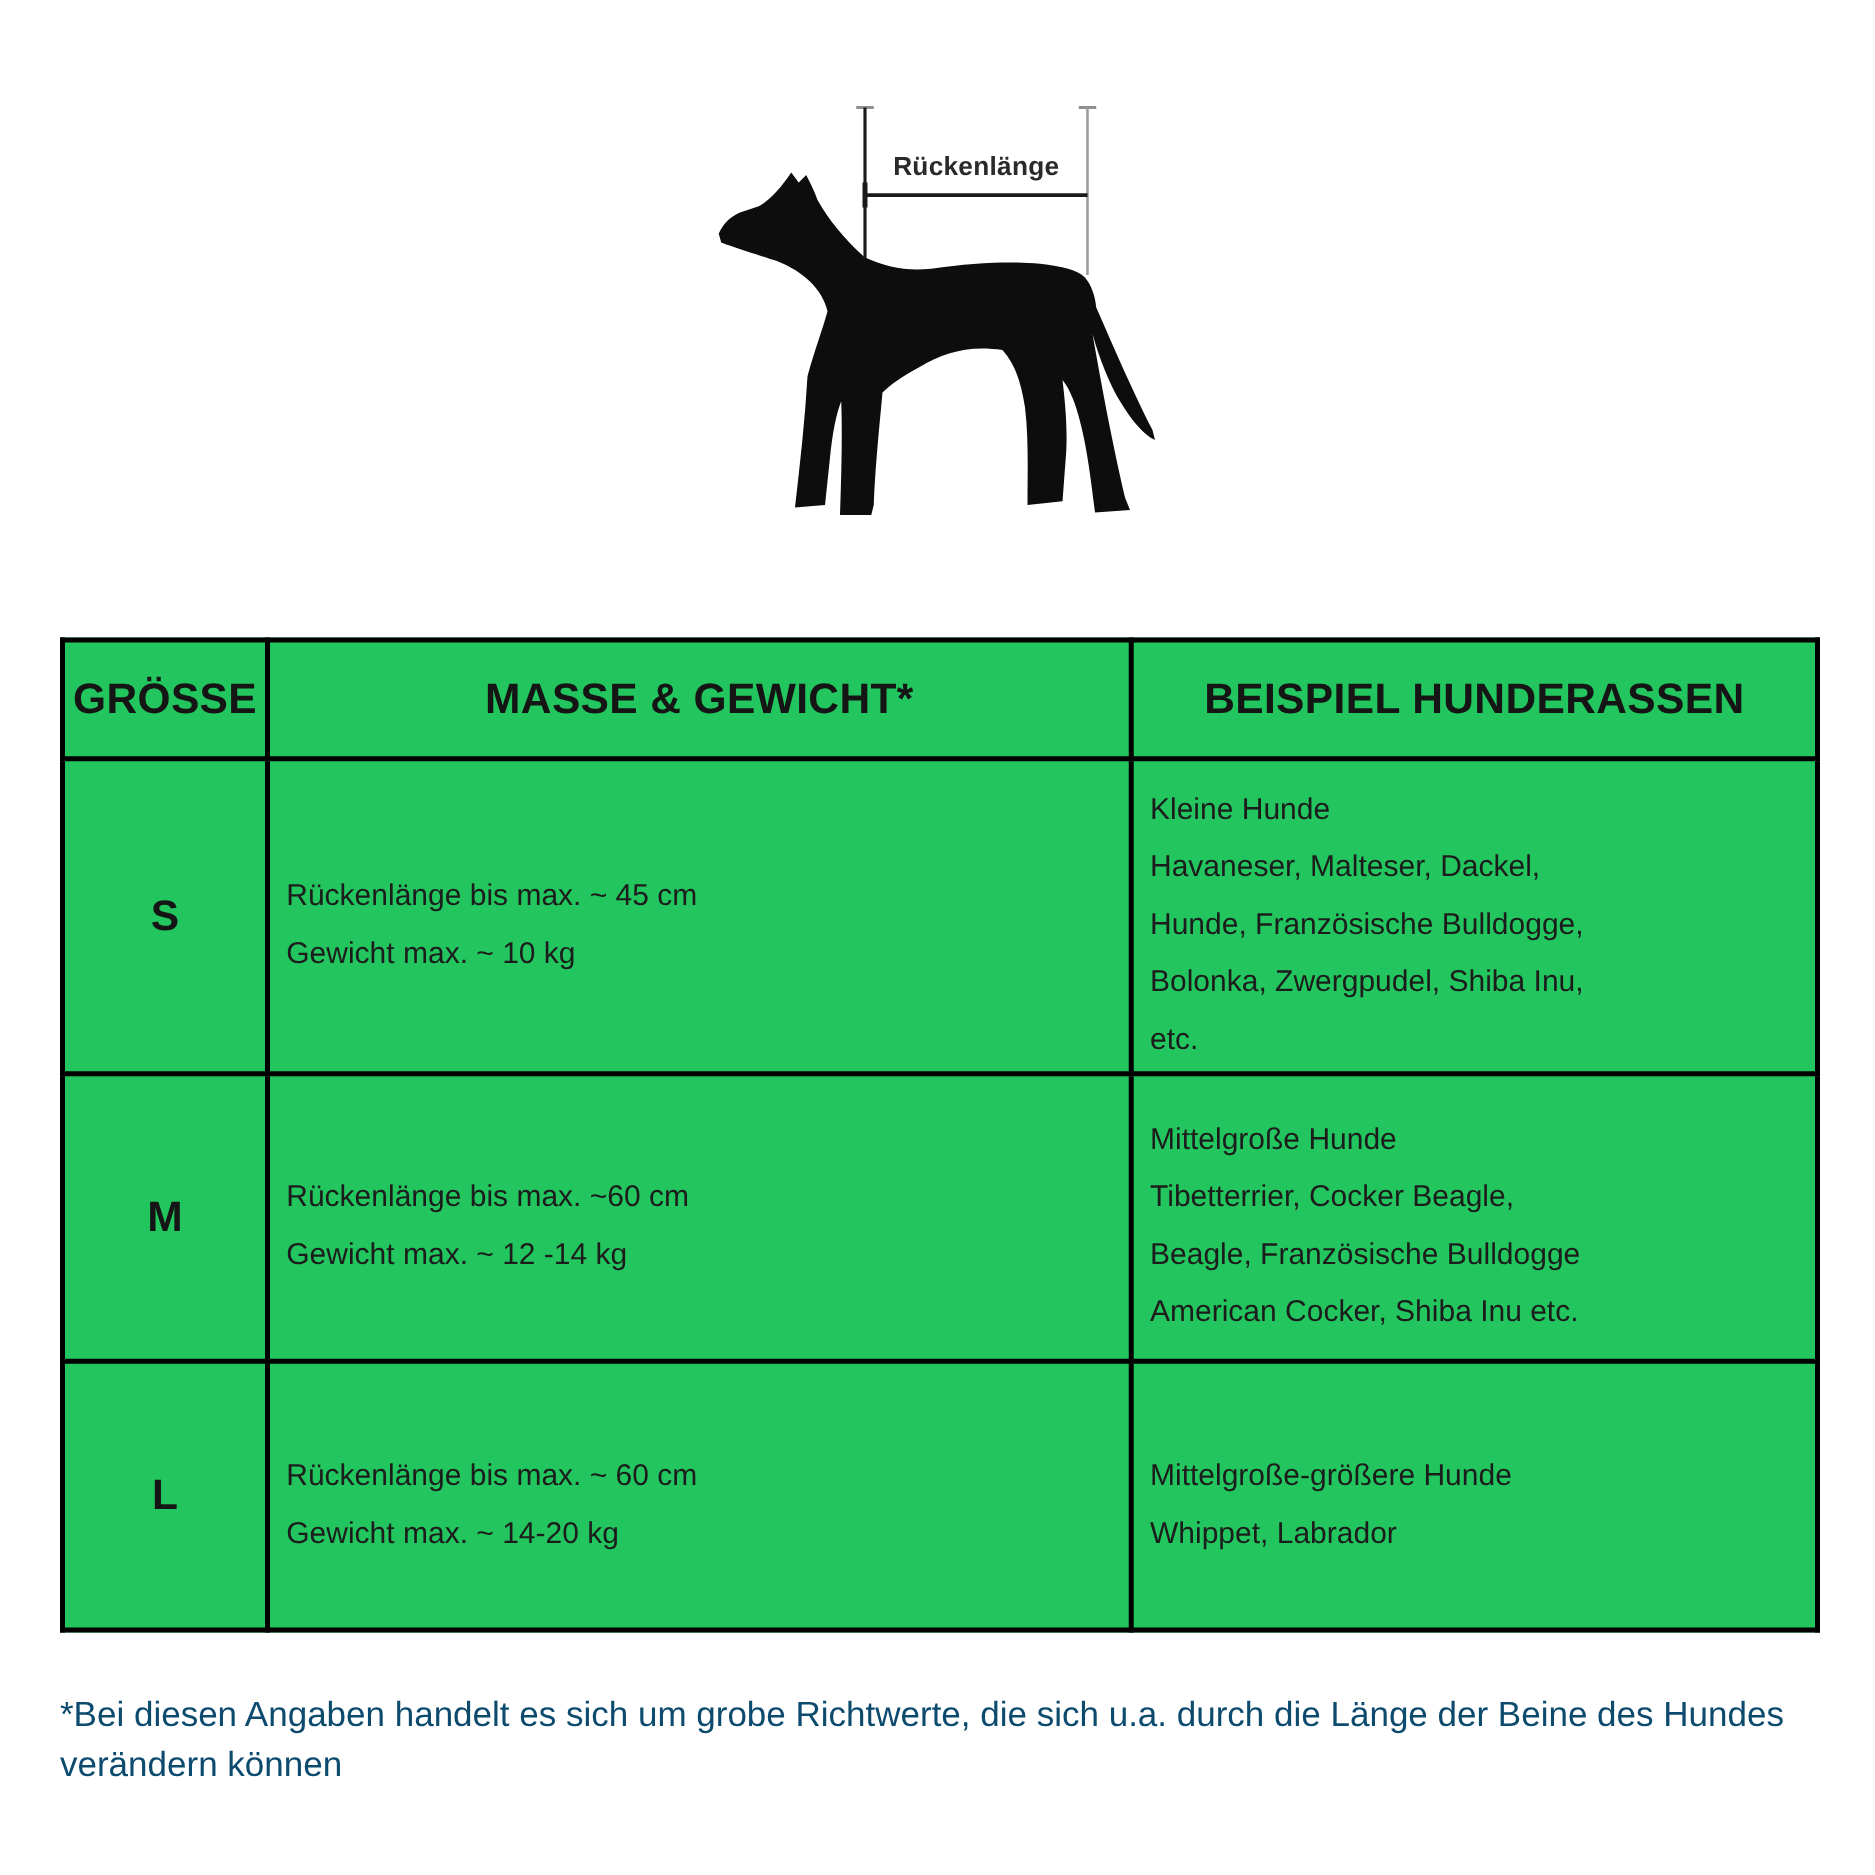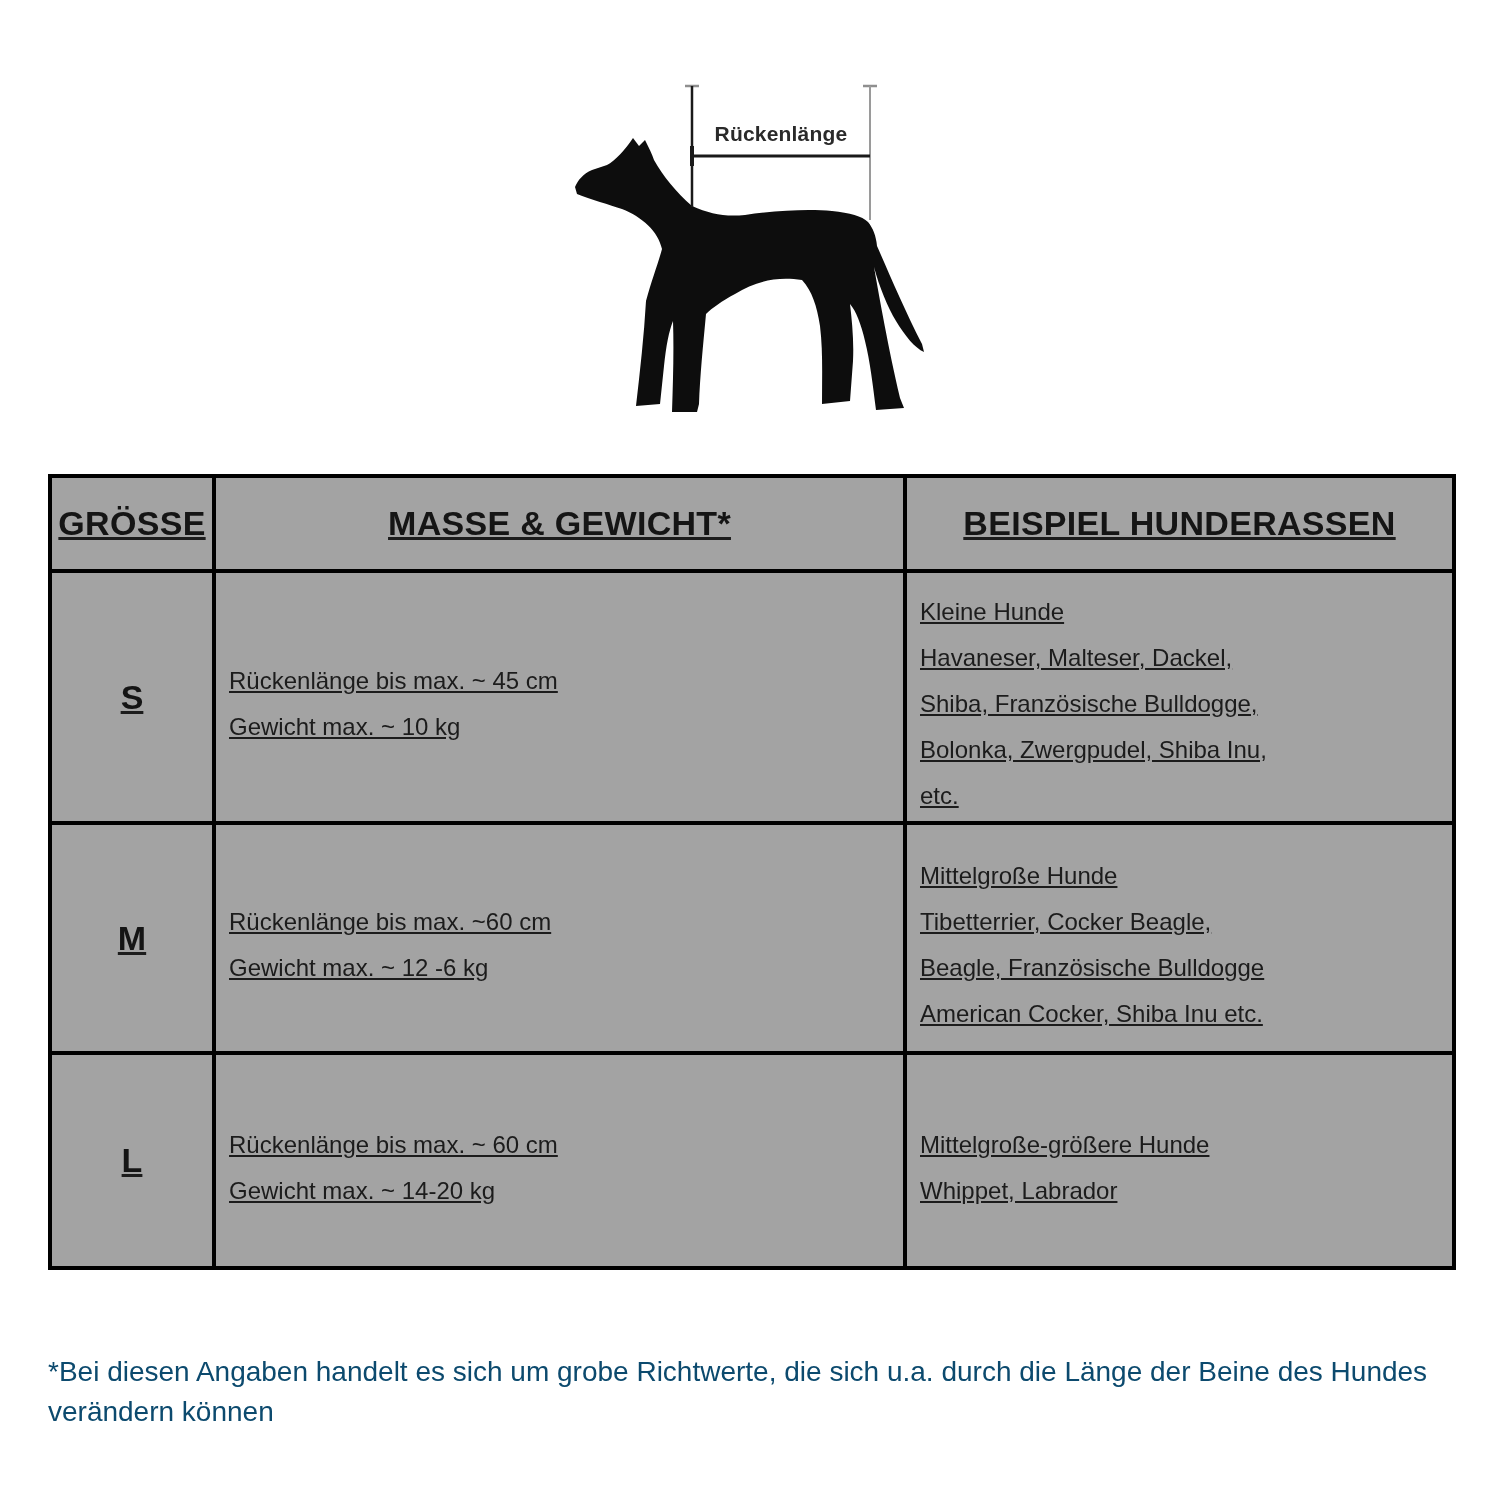--- a/index.html
+++ b/index.html
@@ -9,22 +9,22 @@
   }
   
   .figure{position:absolute;left:568px;top:78px;width:368px;height:350px;}
   .figure svg{display:block;width:368px;height:350px;}
   .measure-label{
     position:absolute;left:124px;top:44px;width:178px;
     text-align:center;font-size:21px;font-weight:600;color:#2a2a2a;letter-spacing:.2px;
   }
   
   table.size-table{
-    position:absolute;left:48px;top:474px;width:1404px;
-    border-collapse:collapse;table-layout:fixed;background:#a3a3a3;text-decoration:underline;
+    position:absolute;left:48px;top:510px;width:1404px;
+    border-collapse:collapse;table-layout:fixed;background:#22c55e;
   }
   .size-table col.c1{width:164px;}
   .size-table col.c2{width:691px;}
   .size-table col.c3{width:549px;}
   .size-table th,.size-table td{border:4px solid #000;}
   .size-table tr.hdr{height:95px;}
   .size-table tr.r-s{height:252px;}
   .size-table tr.r-m{height:230px;}
   .size-table tr.r-l{height:215px;}
   .size-table th{
@@ -117,30 +117,30 @@
     </tr>
     <tr class="r-s">
       <td class="size-cell">S</td>
       <td class="dims-cell">
         <div>Rückenlänge bis max. ~ 45 cm</div>
         <div>Gewicht max. ~ 10 kg</div>
       </td>
       <td class="breeds-cell">
         <div>Kleine Hunde</div>
         <div>Havaneser, Malteser, Dackel,</div>
-        <div>Shiba, Französische Bulldogge,</div>
+        <div>Hunde, Französische Bulldogge,</div>
         <div>Bolonka, Zwergpudel, Shiba Inu,</div>
         <div>etc.</div>
       </td>
     </tr>
     <tr class="r-m">
       <td class="size-cell">M</td>
       <td class="dims-cell">
         <div>Rückenlänge bis max. ~60 cm</div>
-        <div>Gewicht max. ~ 12 -6 kg</div>
+        <div>Gewicht max. ~ 12 -14 kg</div>
       </td>
       <td class="breeds-cell">
         <div>Mittelgroße Hunde</div>
         <div>Tibetterrier, Cocker Beagle,</div>
         <div>Beagle, Französische Bulldogge</div>
         <div>American Cocker, Shiba Inu etc.</div>
       </td>
     </tr>
     <tr class="r-l">
       <td class="size-cell">L</td>

